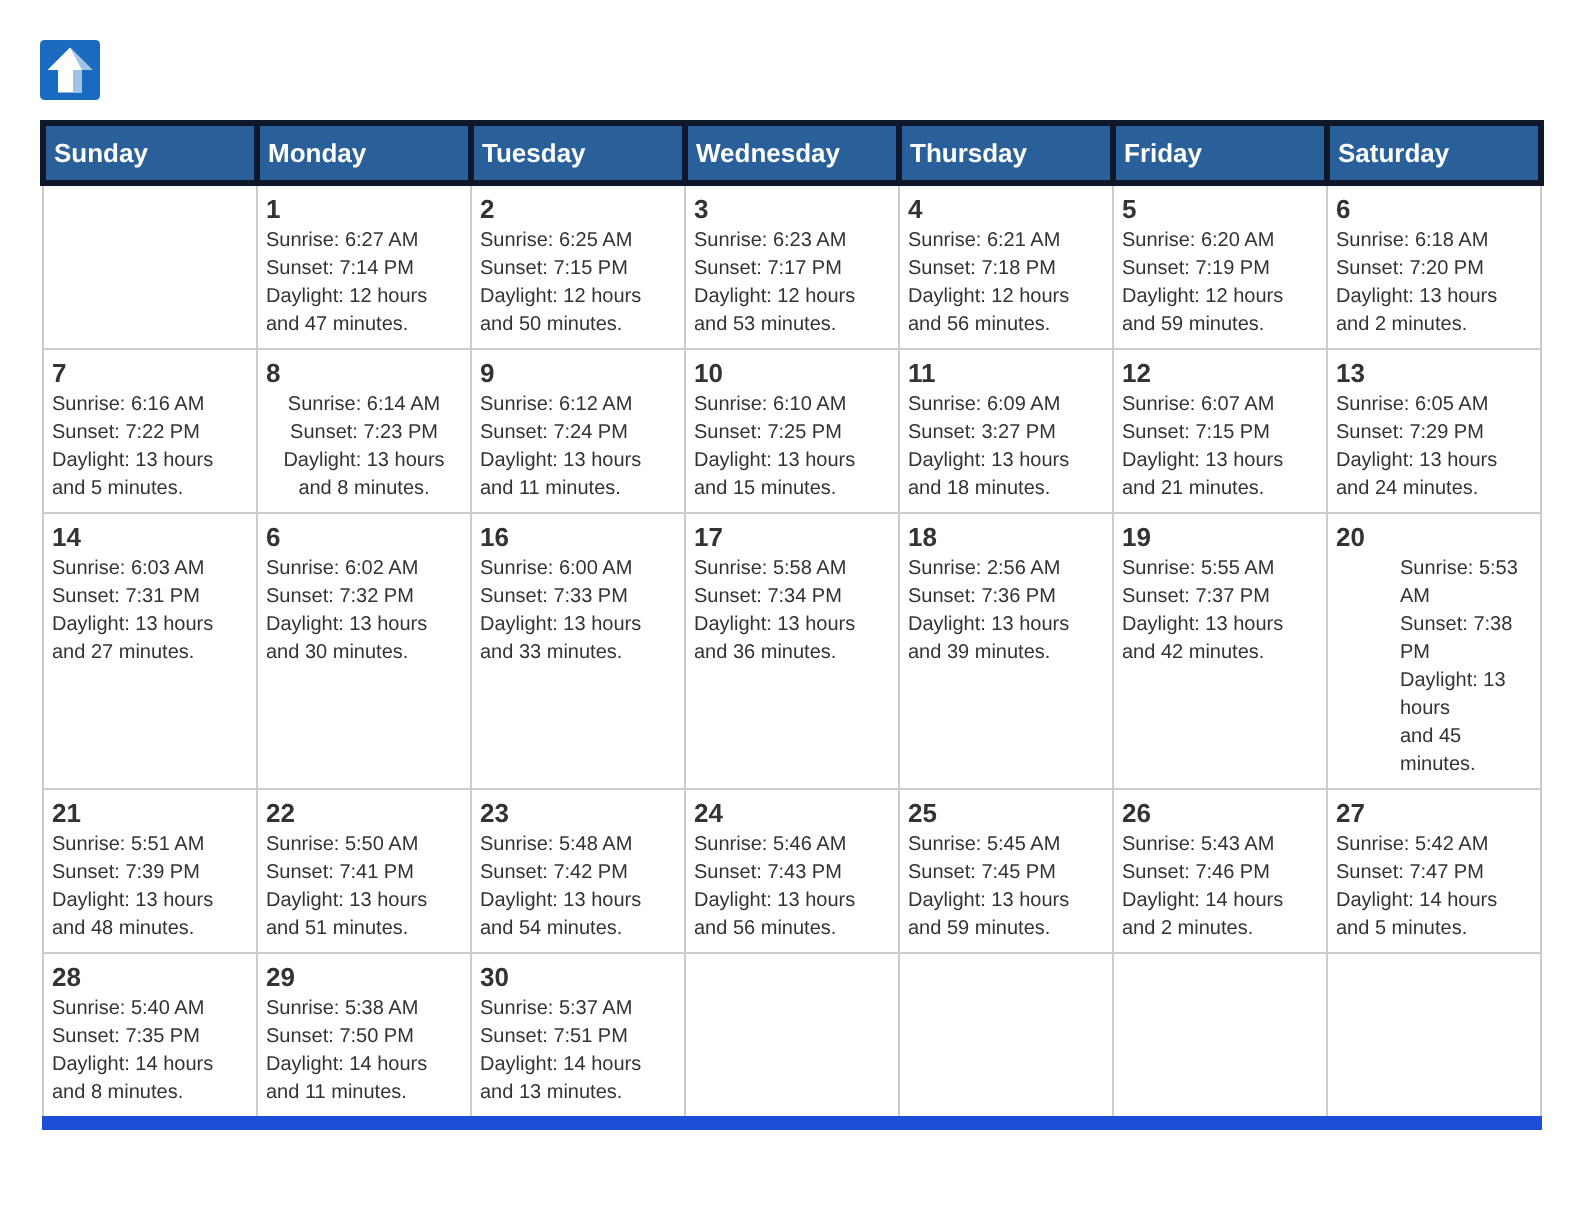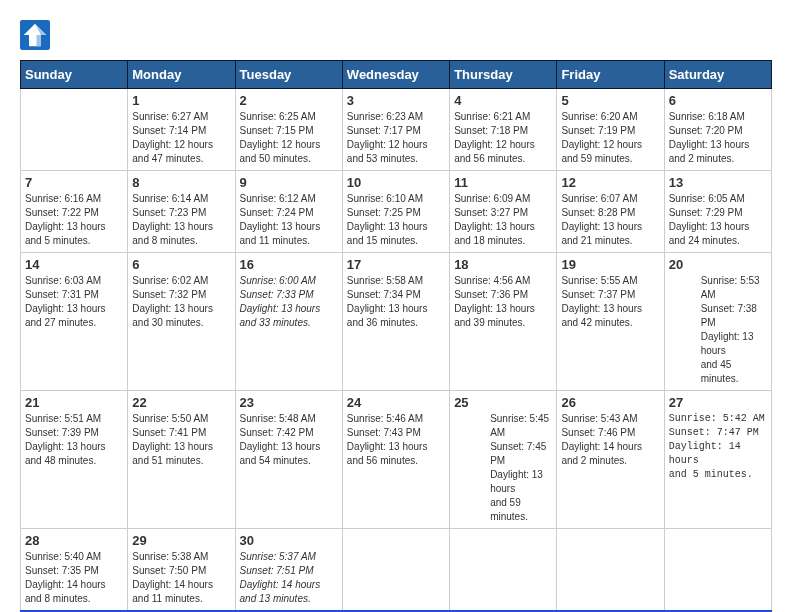--- a/index.html
+++ b/index.html
@@ -50,21 +50,21 @@
       width: 100%;
       border-collapse: collapse;
       font-size: 11px;
     }
     .calendar th {
       background-color: #2a6099;
       color: white;
       padding: 6px 4px;
       text-align: left;
       font-size: 13px;
-      border: 1px solid #0f172a;
+      border: 3px solid #0f172a;
     }
     .calendar td {
       border: 1px solid #ccc;
       padding: 4px;
       vertical-align: top;
       width: calc(100% / 7);
       min-height: 80px;
       background: #fff;
     }
     .calendar tr:last-child td {
@@ -168,21 +168,21 @@
       <tr>
         <td>
           <span class="day-number">7</span>
           <div class="day-info" style="white-space: pre-line;">Sunrise: 6:16 AM
 Sunset: 7:22 PM
 Daylight: 13 hours
 and 5 minutes.</div>
         </td>
         <td>
           <span class="day-number">8</span>
-          <div class="day-info" style="white-space: pre-line;">Sunrise: 6:14 AM
+          <div class="day-info" style="white-space: pre-line; text-align: center;">Sunrise: 6:14 AM
 Sunset: 7:23 PM
 Daylight: 13 hours
 and 8 minutes.</div>
         </td>
         <td>
           <span class="day-number">9</span>
           <div class="day-info" style="white-space: pre-line;">Sunrise: 6:12 AM
 Sunset: 7:24 PM
 Daylight: 13 hours
 and 11 minutes.</div>
@@ -197,21 +197,21 @@
         <td>
           <span class="day-number">11</span>
           <div class="day-info" style="white-space: pre-line;">Sunrise: 6:09 AM
 Sunset: 3:27 PM
 Daylight: 13 hours
 and 18 minutes.</div>
         </td>
         <td>
           <span class="day-number">12</span>
           <div class="day-info" style="white-space: pre-line;">Sunrise: 6:07 AM
-Sunset: 8:28 PM
+Sunset: 7:15 PM
 Daylight: 13 hours
 and 21 minutes.</div>
         </td>
         <td>
           <span class="day-number">13</span>
           <div class="day-info" style="white-space: pre-line;">Sunrise: 6:05 AM
 Sunset: 7:29 PM
 Daylight: 13 hours
 and 24 minutes.</div>
         </td>
@@ -226,35 +226,35 @@
         </td>
         <td>
           <span class="day-number">6</span>
           <div class="day-info" style="white-space: pre-line;">Sunrise: 6:02 AM
 Sunset: 7:32 PM
 Daylight: 13 hours
 and 30 minutes.</div>
         </td>
         <td>
           <span class="day-number">16</span>
-          <div class="day-info" style="white-space: pre-line; font-style: italic;">Sunrise: 6:00 AM
+          <div class="day-info" style="white-space: pre-line;">Sunrise: 6:00 AM
 Sunset: 7:33 PM
 Daylight: 13 hours
 and 33 minutes.</div>
         </td>
         <td>
           <span class="day-number">17</span>
           <div class="day-info" style="white-space: pre-line;">Sunrise: 5:58 AM
 Sunset: 7:34 PM
 Daylight: 13 hours
 and 36 minutes.</div>
         </td>
         <td>
           <span class="day-number">18</span>
-          <div class="day-info" style="white-space: pre-line;">Sunrise: 4:56 AM
+          <div class="day-info" style="white-space: pre-line;">Sunrise: 2:56 AM
 Sunset: 7:36 PM
 Daylight: 13 hours
 and 39 minutes.</div>
         </td>
         <td>
           <span class="day-number">19</span>
           <div class="day-info" style="white-space: pre-line;">Sunrise: 5:55 AM
 Sunset: 7:37 PM
 Daylight: 13 hours
 and 42 minutes.</div>
@@ -291,35 +291,35 @@
         </td>
         <td>
           <span class="day-number">24</span>
           <div class="day-info" style="white-space: pre-line;">Sunrise: 5:46 AM
 Sunset: 7:43 PM
 Daylight: 13 hours
 and 56 minutes.</div>
         </td>
         <td>
           <span class="day-number">25</span>
-          <div class="day-info" style="white-space: pre-line; margin-left: 36px;">Sunrise: 5:45 AM
+          <div class="day-info" style="white-space: pre-line;">Sunrise: 5:45 AM
 Sunset: 7:45 PM
 Daylight: 13 hours
 and 59 minutes.</div>
         </td>
         <td>
           <span class="day-number">26</span>
           <div class="day-info" style="white-space: pre-line;">Sunrise: 5:43 AM
 Sunset: 7:46 PM
 Daylight: 14 hours
 and 2 minutes.</div>
         </td>
         <td>
           <span class="day-number">27</span>
-          <div class="day-info" style="white-space: pre-line; font-family: Liberation Mono, monospace;">Sunrise: 5:42 AM
+          <div class="day-info" style="white-space: pre-line;">Sunrise: 5:42 AM
 Sunset: 7:47 PM
 Daylight: 14 hours
 and 5 minutes.</div>
         </td>
       </tr>
       <tr>
         <td>
           <span class="day-number">28</span>
           <div class="day-info" style="white-space: pre-line;">Sunrise: 5:40 AM
 Sunset: 7:35 PM
@@ -328,21 +328,21 @@
         </td>
         <td>
           <span class="day-number">29</span>
           <div class="day-info" style="white-space: pre-line;">Sunrise: 5:38 AM
 Sunset: 7:50 PM
 Daylight: 14 hours
 and 11 minutes.</div>
         </td>
         <td>
           <span class="day-number">30</span>
-          <div class="day-info" style="white-space: pre-line; font-style: italic;">Sunrise: 5:37 AM
+          <div class="day-info" style="white-space: pre-line;">Sunrise: 5:37 AM
 Sunset: 7:51 PM
 Daylight: 14 hours
 and 13 minutes.</div>
         </td>
         <td class="empty-cell"></td>
         <td class="empty-cell"></td>
         <td class="empty-cell"></td>
         <td class="empty-cell"></td>
       </tr>
     </tbody>

